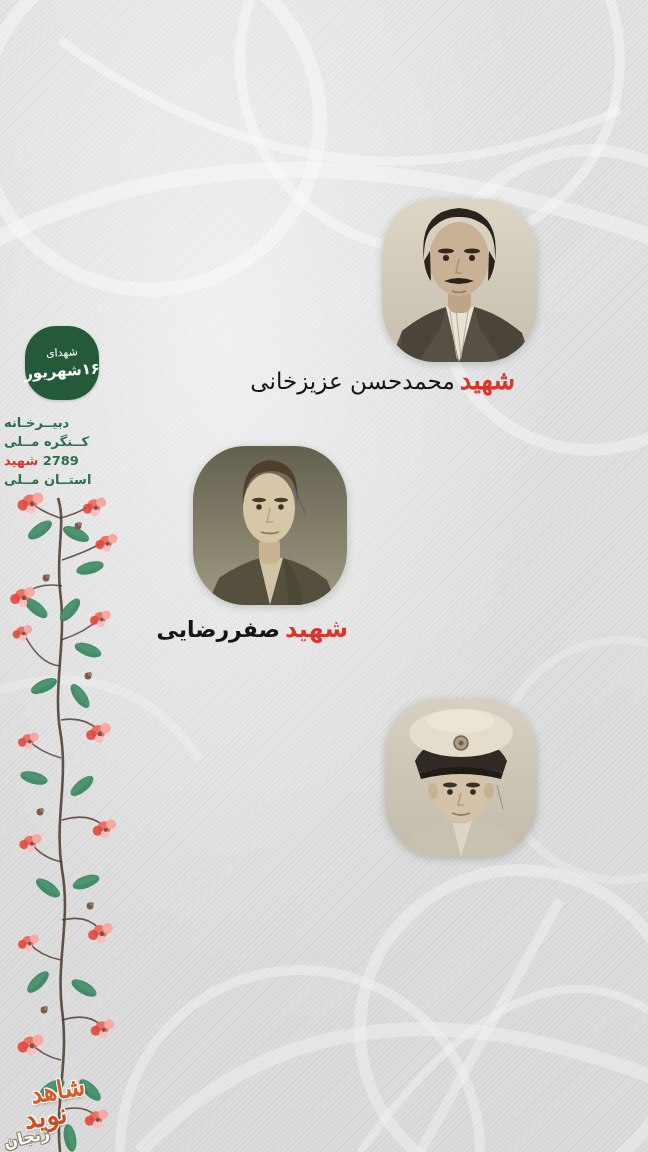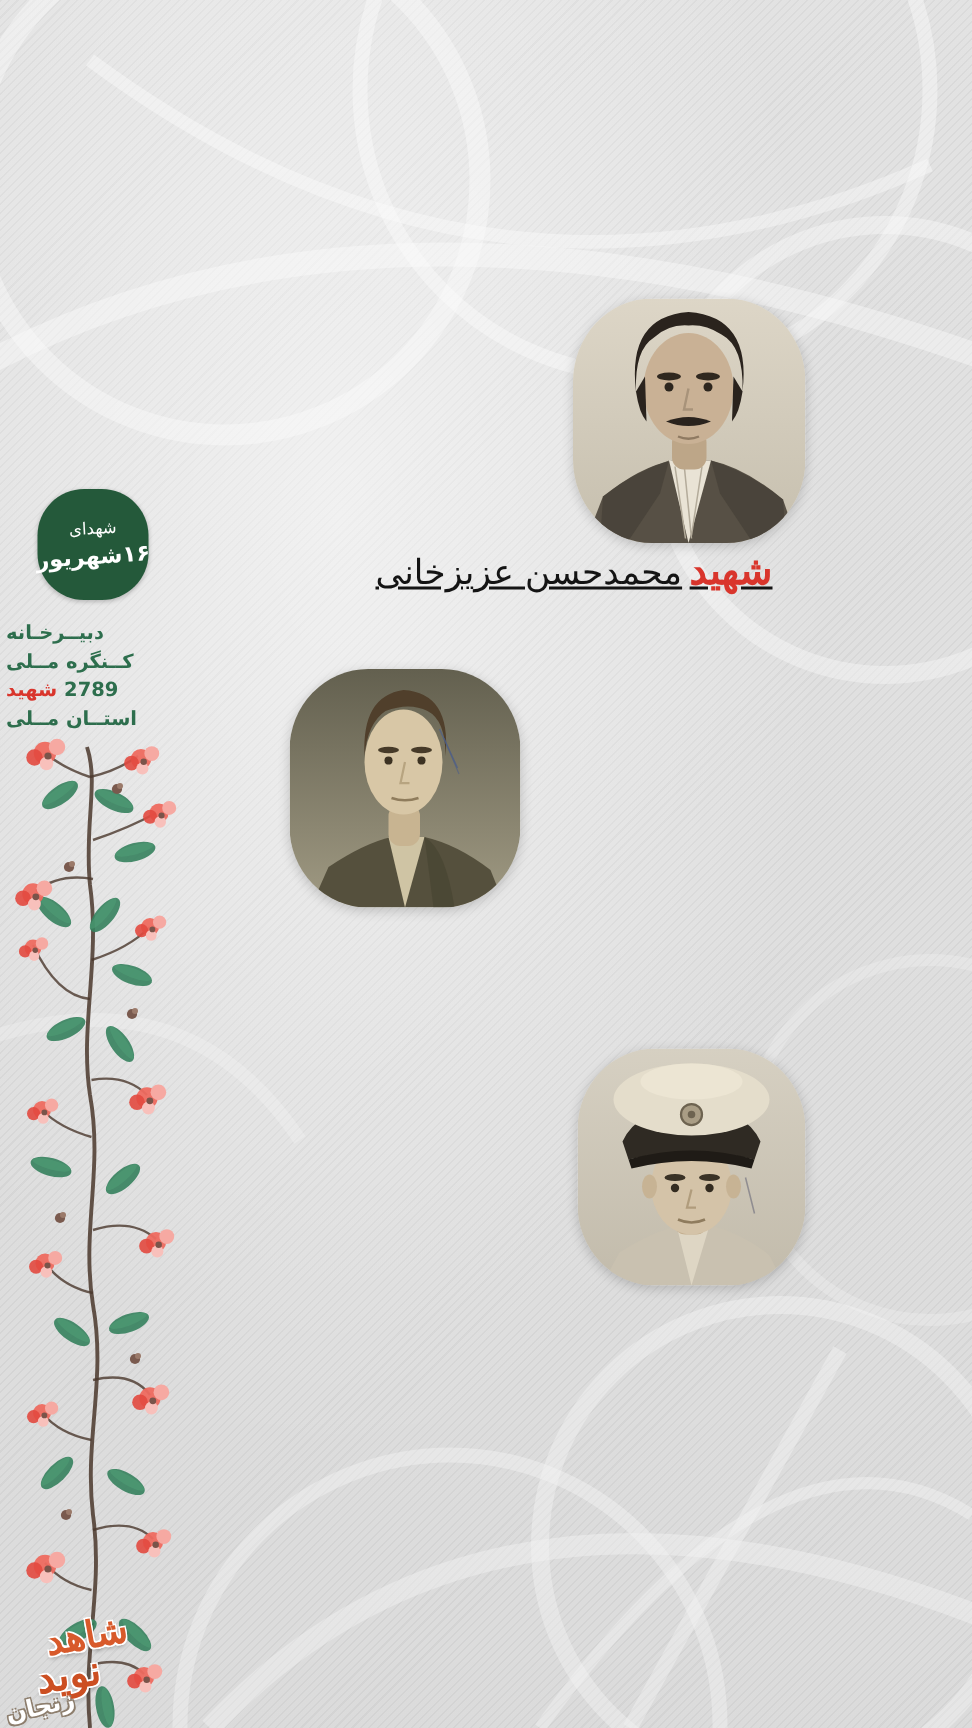--- a/index.html
+++ b/index.html
@@ -41,21 +41,21 @@
   
   .photo{
     position:absolute;border-radius:34%;overflow:hidden;
     box-shadow:0 2px 8px rgba(0,0,0,0.18);
   }
   .photo svg{display:block;}
   .caption{
     position:absolute;direction:rtl;white-space:nowrap;color:#141414;
   }
   .caption .title{color:#d9352c;font-weight:bold;margin-left:5px;}
-  .cap-nastaliq{font-family:"DejaVu Serif","Liberation Serif",serif;font-size:23px;text-decoration:underline;}
+  .cap-nastaliq{font-family:"DejaVu Serif","Liberation Serif",serif;font-size:23px;}
   .cap-nastaliq .title{font-size:26px;}
   .cap-naskh{font-family:"DejaVu Sans","Liberation Sans",sans-serif;font-size:22px;font-weight:bold;}
   .cap-naskh .title{font-size:24px;}
   
   .branch{position:absolute;left:0;top:490px;}
   
   .logo{
     position:absolute;left:2px;top:1078px;width:110px;height:74px;
     transform:rotate(-4deg);direction:rtl;
   }
@@ -246,20 +246,23 @@
       <ellipse cx="88" cy="54" rx="7" ry="2.2" fill="#463a28"></ellipse>
       <circle cx="66" cy="61" r="2.7" fill="#3c3222"></circle>
         <circle cx="88" cy="61" r="2.7" fill="#3c3222"></circle>
       <path d="M77 62 L74 76 L80 76" fill="none" stroke="#b7a480" stroke-width="1.5"></path>
       <path d="M68 86 Q77 89 86 86" fill="none" stroke="#8f7c5c" stroke-width="1.8"></path>
       <path d="M100 40 L112 66" stroke="#4c5e8a" stroke-width="1" opacity="0.7"></path>
       <path d="M103 46 L113 70" stroke="#4c5e8a" stroke-width="0.8" opacity="0.6"></path>
       <path d="M90 112 Q104 120 110 159 L96 159 Z" fill="#4a4634" opacity="0.85"></path>
     </svg>
   </div>
+  <div class="caption cap-naskh" style="right:300px;top:615px;">
+    <span class="title">شهید</span><span class="name">صفررضایی</span>
+  </div>
 
   <div class="photo" style="left:385px;top:699px;width:152px;height:158px;">
     <svg width="152" height="158" viewBox="0 0 152 158">
       <defs>
           <linearGradient id="p3b" x1="0" y1="0" x2="0" y2="1">
         <stop offset="0" stop-color="#d6d0c2"></stop>
             <stop offset="1" stop-color="#c2bbab"></stop>
           </linearGradient>
         </defs>
       <rect width="152" height="158" fill="url(#p3b)"></rect>

